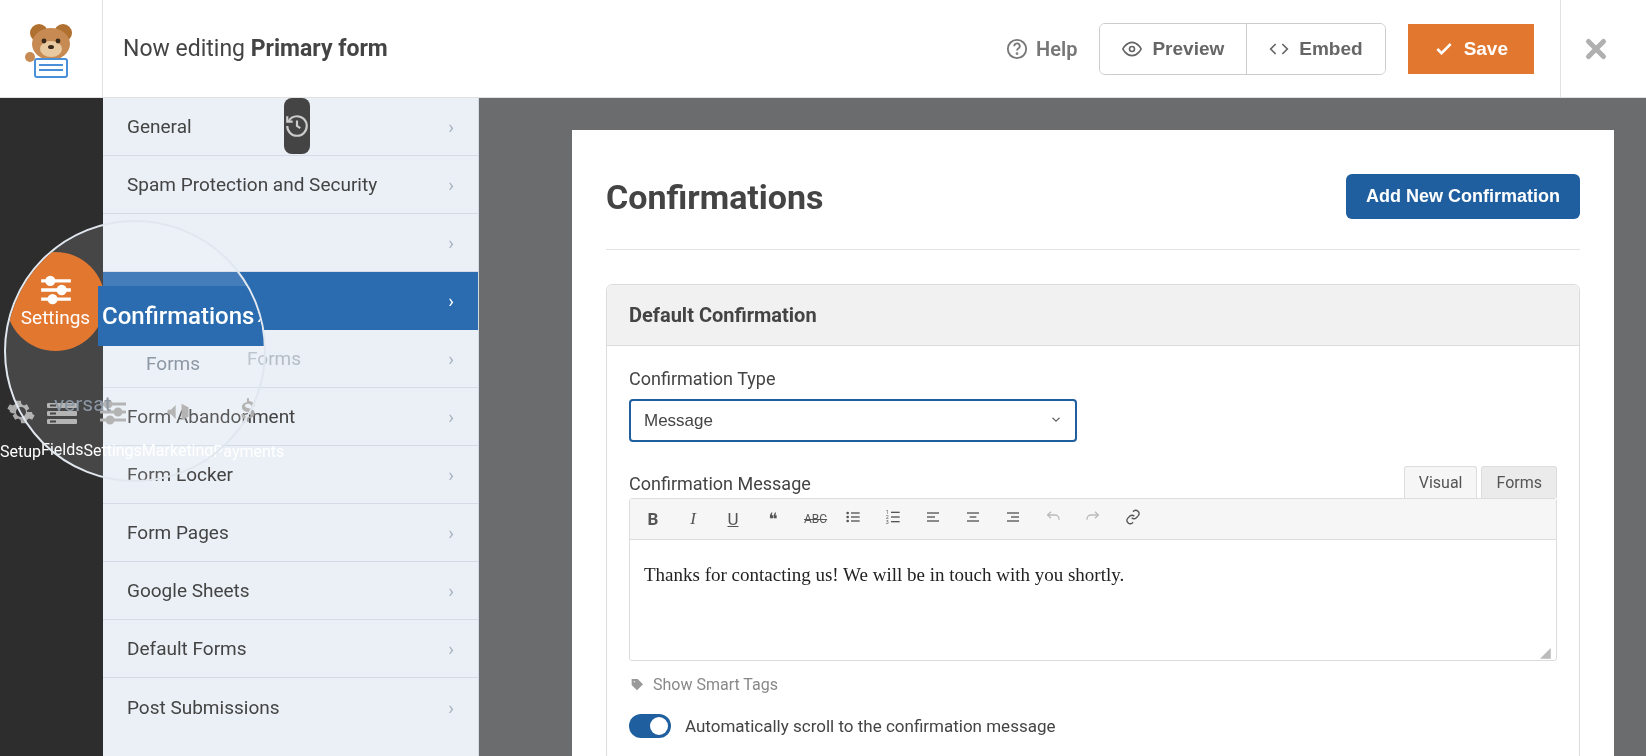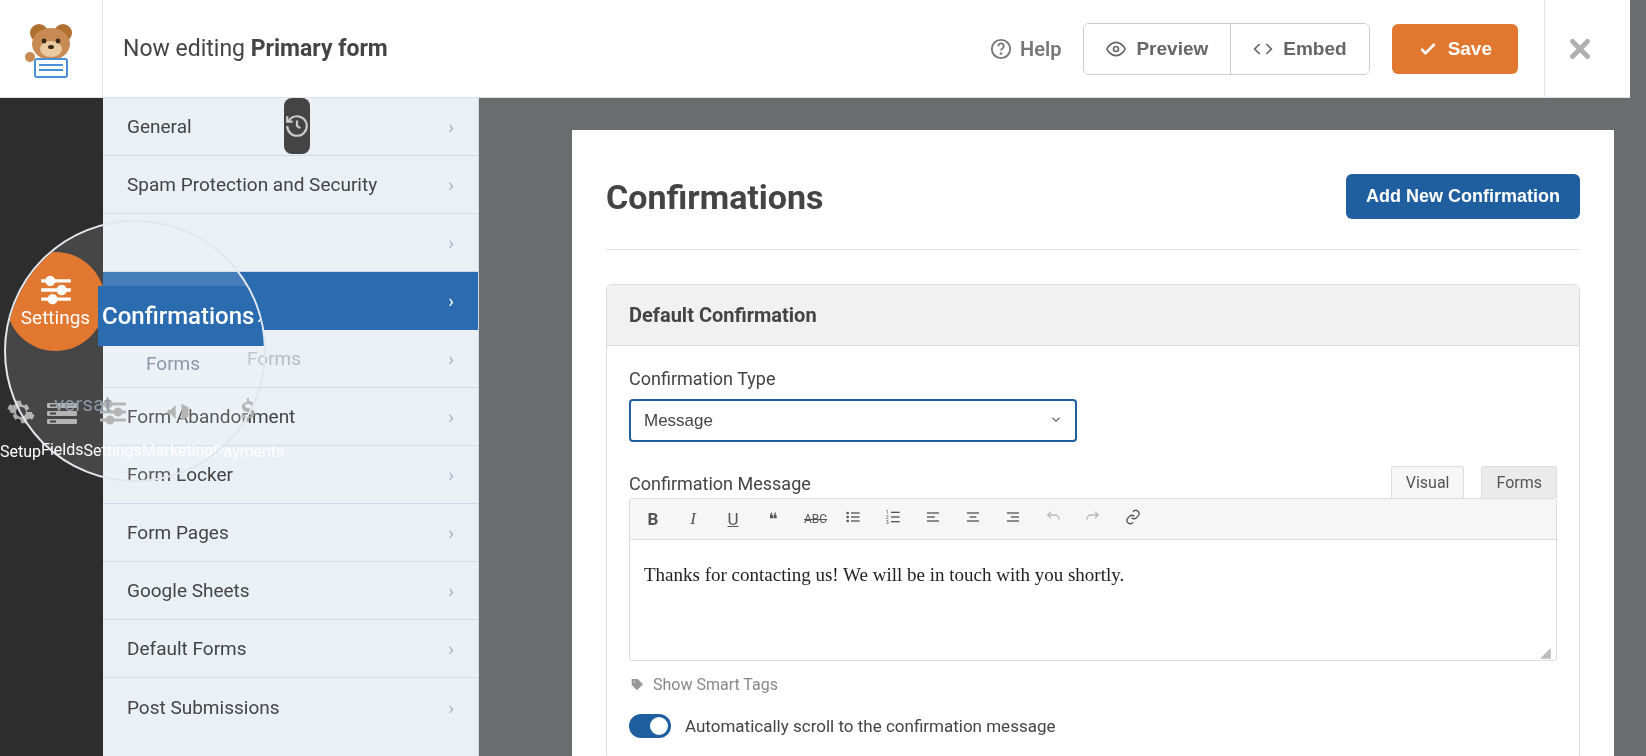--- a/index.html
+++ b/index.html
@@ -13,21 +13,21 @@
       width: 1646px;
       height: 756px;
       overflow: hidden;
       position: relative;
     }
     
     .header {
       position: absolute;
       top: 0;
       left: 0;
-      right: 16px;
+      right: 0;
       height: 98px;
       background: #fff;
       display: flex;
       align-items: center;
       z-index: 5;
       border-bottom: 1px solid #e1e1e1;
     }
     .header-logo {
       width: 103px;
       height: 98px;
@@ -87,21 +87,21 @@
     }
     .btn-secondary + .btn-secondary {
       border-left: 1px solid #ccc;
     }
     .btn-primary {
       background: #e27730;
       color: #fff;
       padding: 14px 26px;
       font-size: 19px;
       font-weight: 600;
-      border-radius: 6px;
+      border-radius: 0;
       cursor: pointer;
       display: flex;
       align-items: center;
       gap: 10px;
       border: none;
       margin-right: 26px;
     }
     .close-btn {
       width: 70px;
       height: 98px;
@@ -328,21 +328,21 @@
       color: #666;
     }
     .msg-row {
       display: flex;
       justify-content: space-between;
       align-items: flex-end;
       margin-bottom: 0;
     }
     .editor-tabs {
       display: flex;
-      gap: 17px;
+      gap: 4px;
     }
     .editor-tab {
       padding: 6px 14px;
       border: 1px solid #ddd;
       border-bottom: none;
       background: #f6f6f6;
       font-size: 16px;
       color: #555;
       cursor: pointer;
       border-radius: 3px 3px 0 0;

